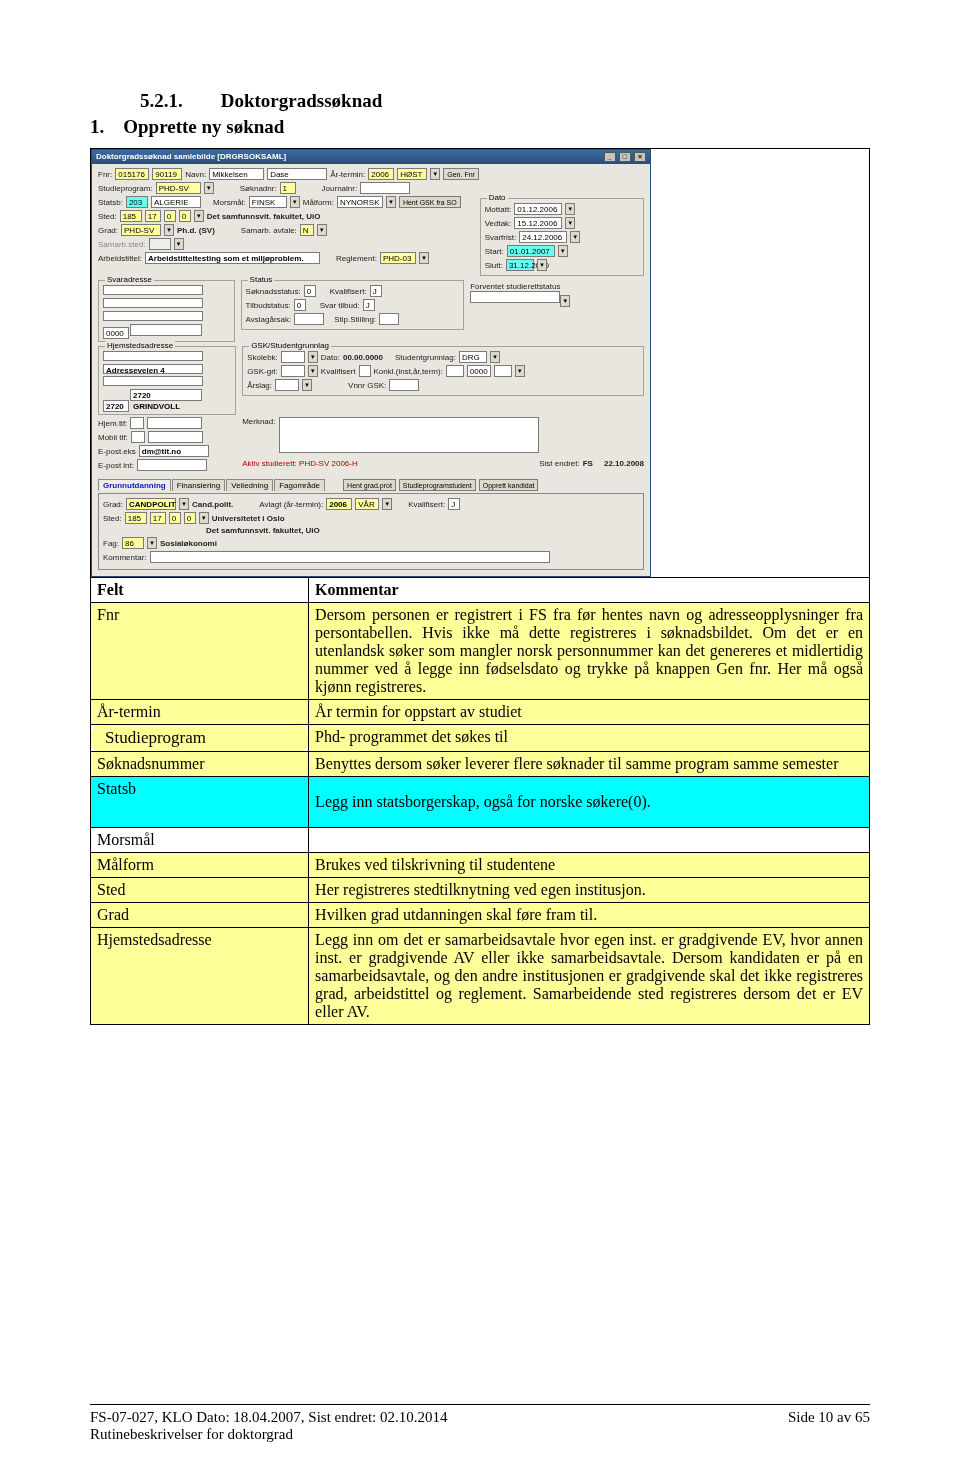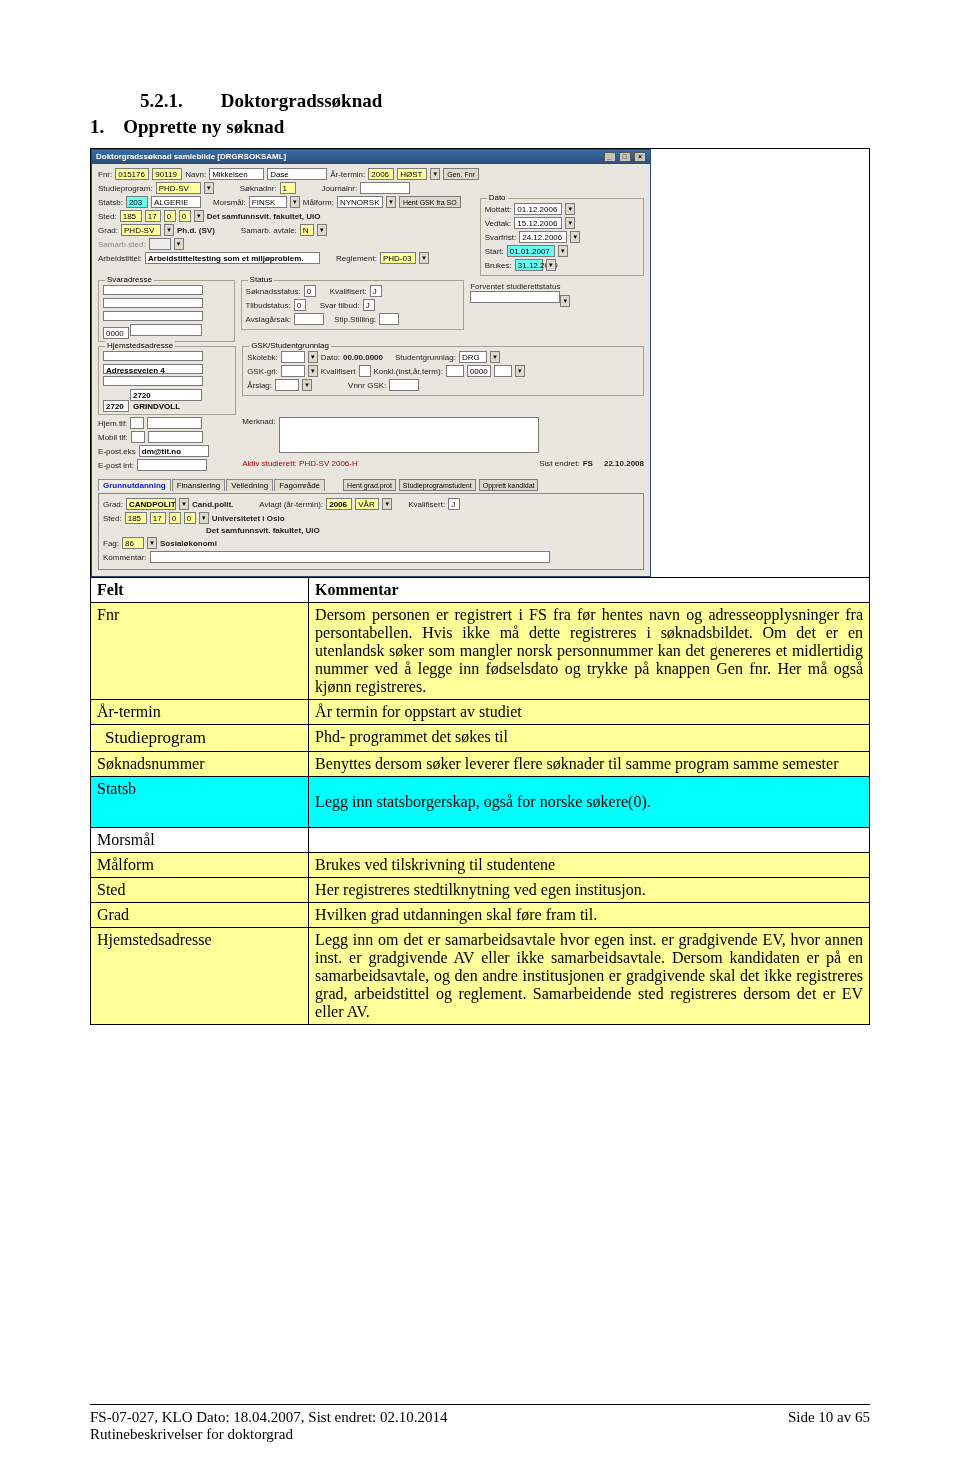--- a/index.html
+++ b/index.html
@@ -246,21 +246,21 @@
                         <span class="lbl">Svarfrist:</span>
                         <span class="inp" style="width:48px">24.12.2006</span>
                         <span class="dd">▾</span>
                       </div>
                     <div class="frow">
                         <span class="lbl">Start:</span>
                         <span class="inp-c" style="width:48px">01.01.2007</span>
                         <span class="dd">▾</span>
                       </div>
                     <div class="frow">
-                        <span class="lbl">Brukes:</span>
+                        <span class="lbl">Slutt:</span>
                         <span class="inp-c" style="width:28px">31.12.2010</span>
                         <span class="dd">▾</span>
                       </div>
                   </div>
                 </div>
               </div>
 
               <div class="flex-cols">
                 <div class="col" style="flex:0.55">
                   <div class="groupbox">

